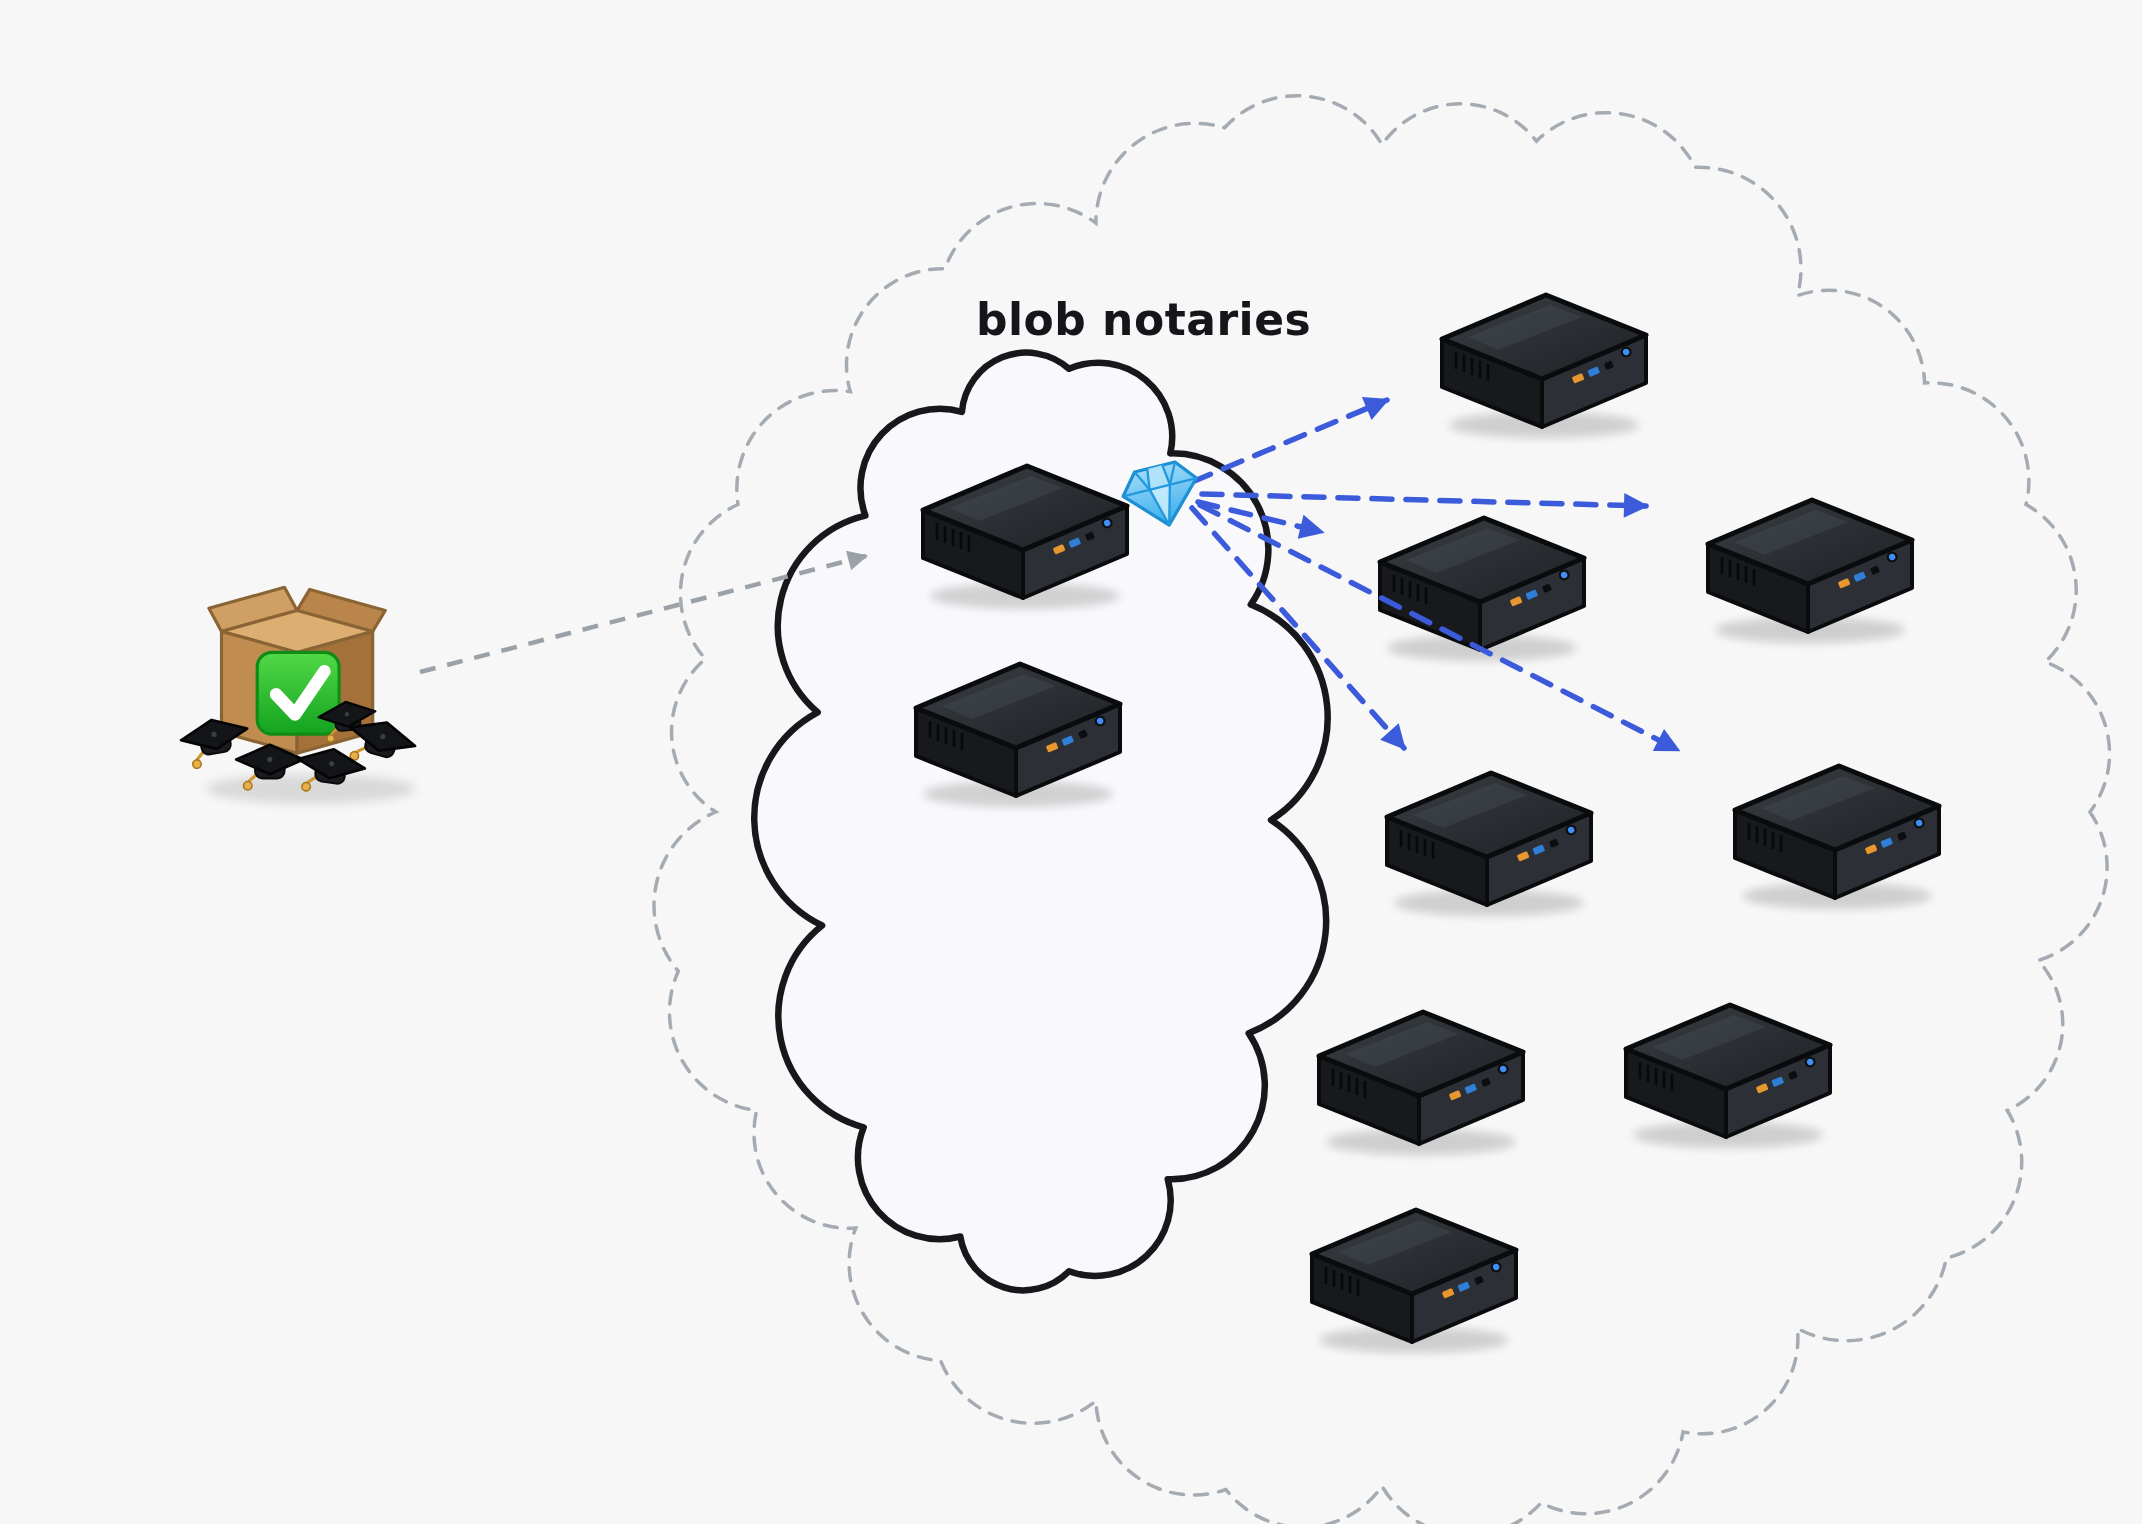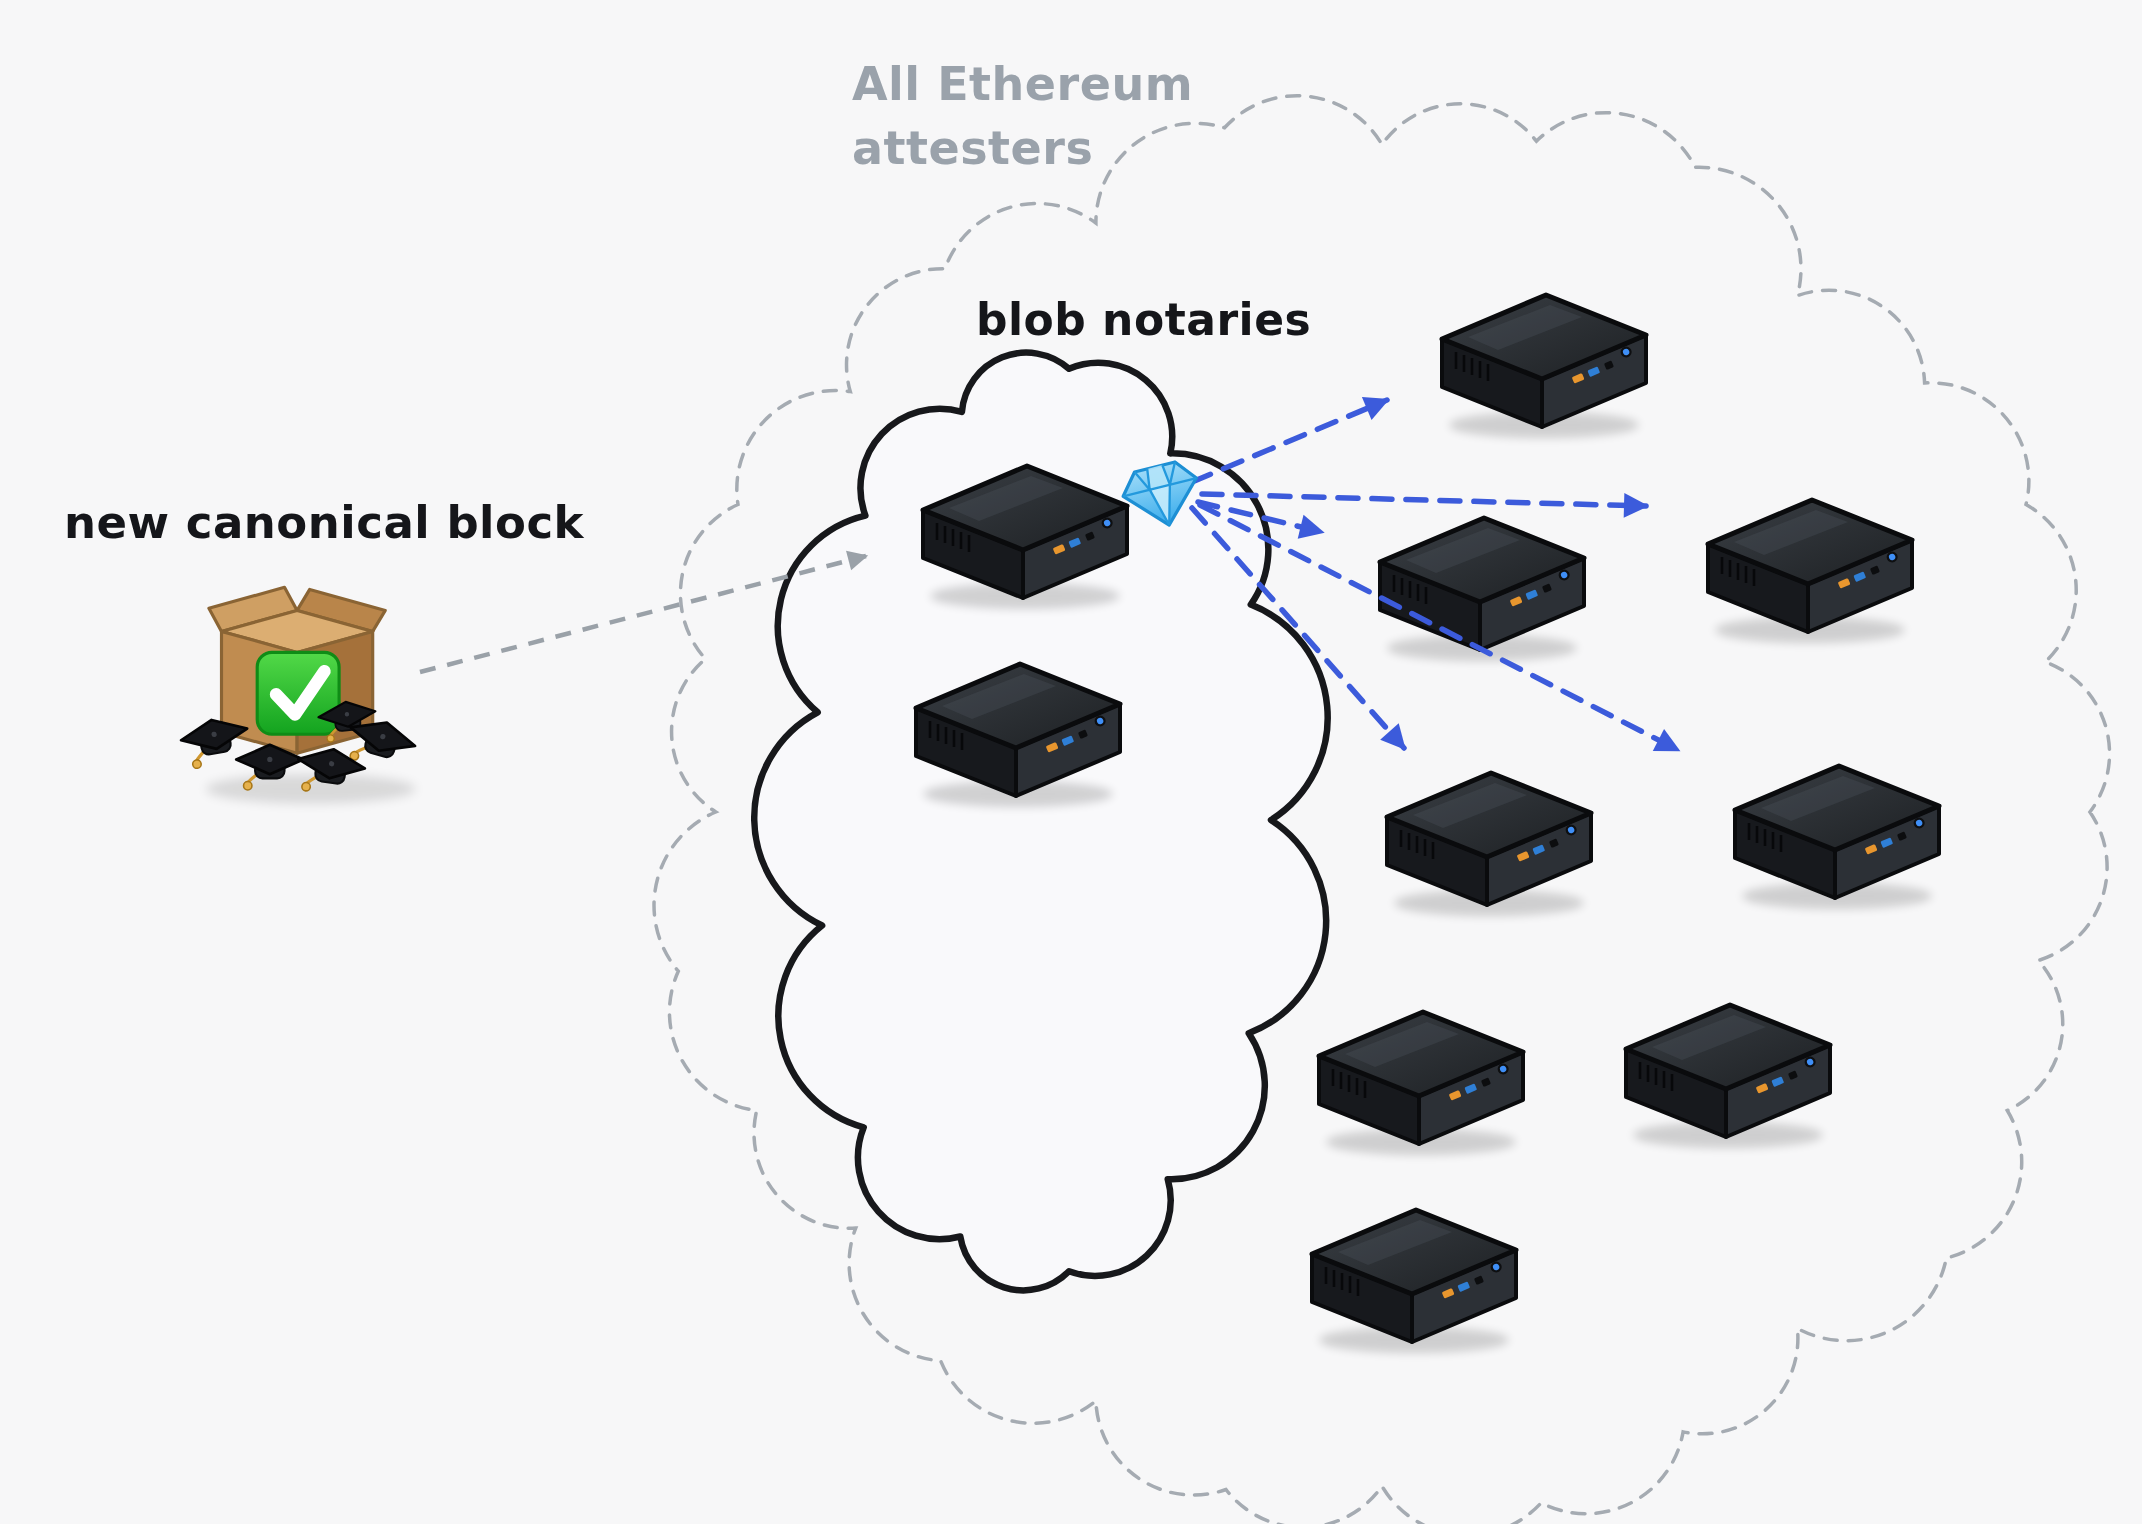--- a/index.html
+++ b/index.html
@@ -109,18 +109,15 @@
       <use transform="translate(1294 1192)" href="#nuc" xlink:href="#nuc"></use>
       <line x1="1192" y1="482" x2="1387" y2="400" stroke="#3c5bdb" stroke-width="5.5" stroke-dasharray="20 14" stroke-linecap="round" marker-end="url(#ah-blue)"></line>
       <line x1="1202" y1="494" x2="1646" y2="506" stroke="#3c5bdb" stroke-width="5.5" stroke-dasharray="20 14" stroke-linecap="round" marker-end="url(#ah-blue)"></line>
       <line x1="1198" y1="502" x2="1322" y2="532" stroke="#3c5bdb" stroke-width="5.5" stroke-dasharray="20 14" stroke-linecap="round" marker-end="url(#ah-blue)"></line>
       <line x1="1192" y1="508" x2="1404" y2="748" stroke="#3c5bdb" stroke-width="5.5" stroke-dasharray="20 14" stroke-linecap="round" marker-end="url(#ah-blue)"></line>
       <line x1="1200" y1="505" x2="1678" y2="750" stroke="#3c5bdb" stroke-width="5.5" stroke-dasharray="20 14" stroke-linecap="round" marker-end="url(#ah-blue)"></line>
       <use transform="translate(1162 496) rotate(-14) scale(1.3) translate(-32 -27)" href="#gem" xlink:href="#gem"></use>
       <use transform="translate(190 560) scale(1.05)" href="#pkg" xlink:href="#pkg"></use>
     </svg>
 
-  <div class="label label-outer" style="color: rgb(154, 162, 171);">All Ethereum
-attesters</div>
   <div class="label label-inner" style="color: rgb(21, 22, 26);">blob notaries</div>
-  <div class="label label-block" style="color: rgb(21, 22, 26);">new canonical block</div>
 
 </div>
 
 </body></html>

